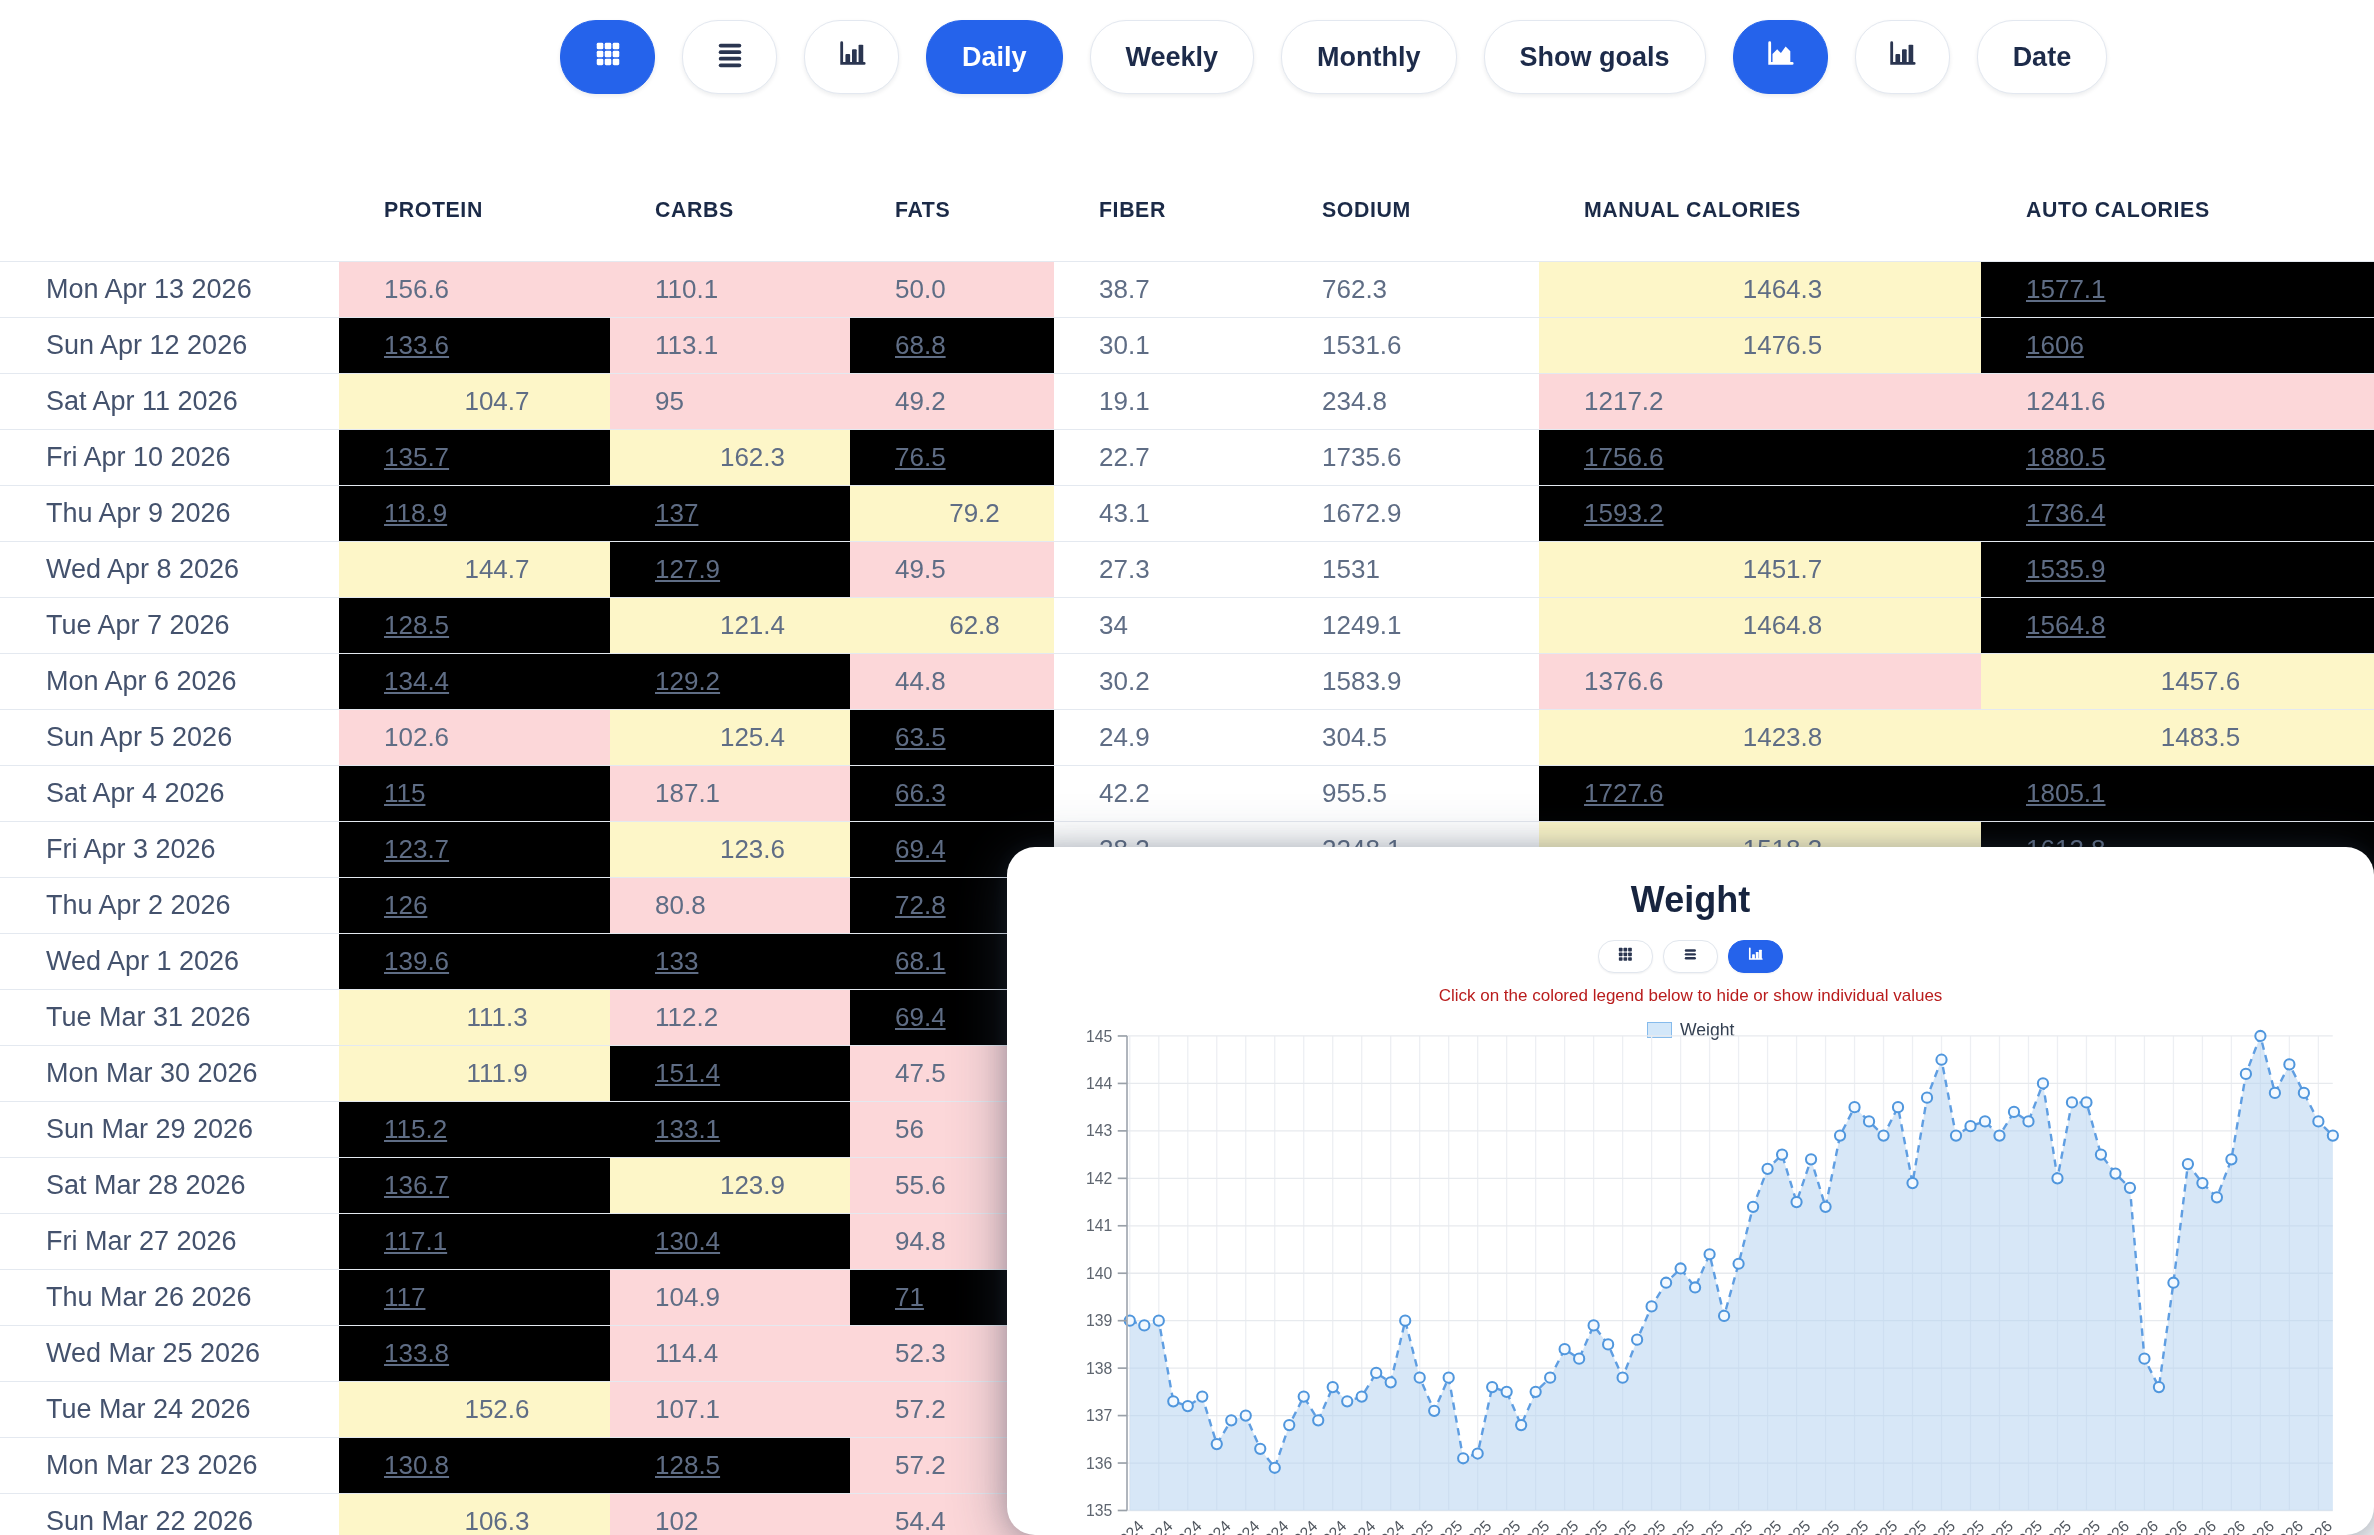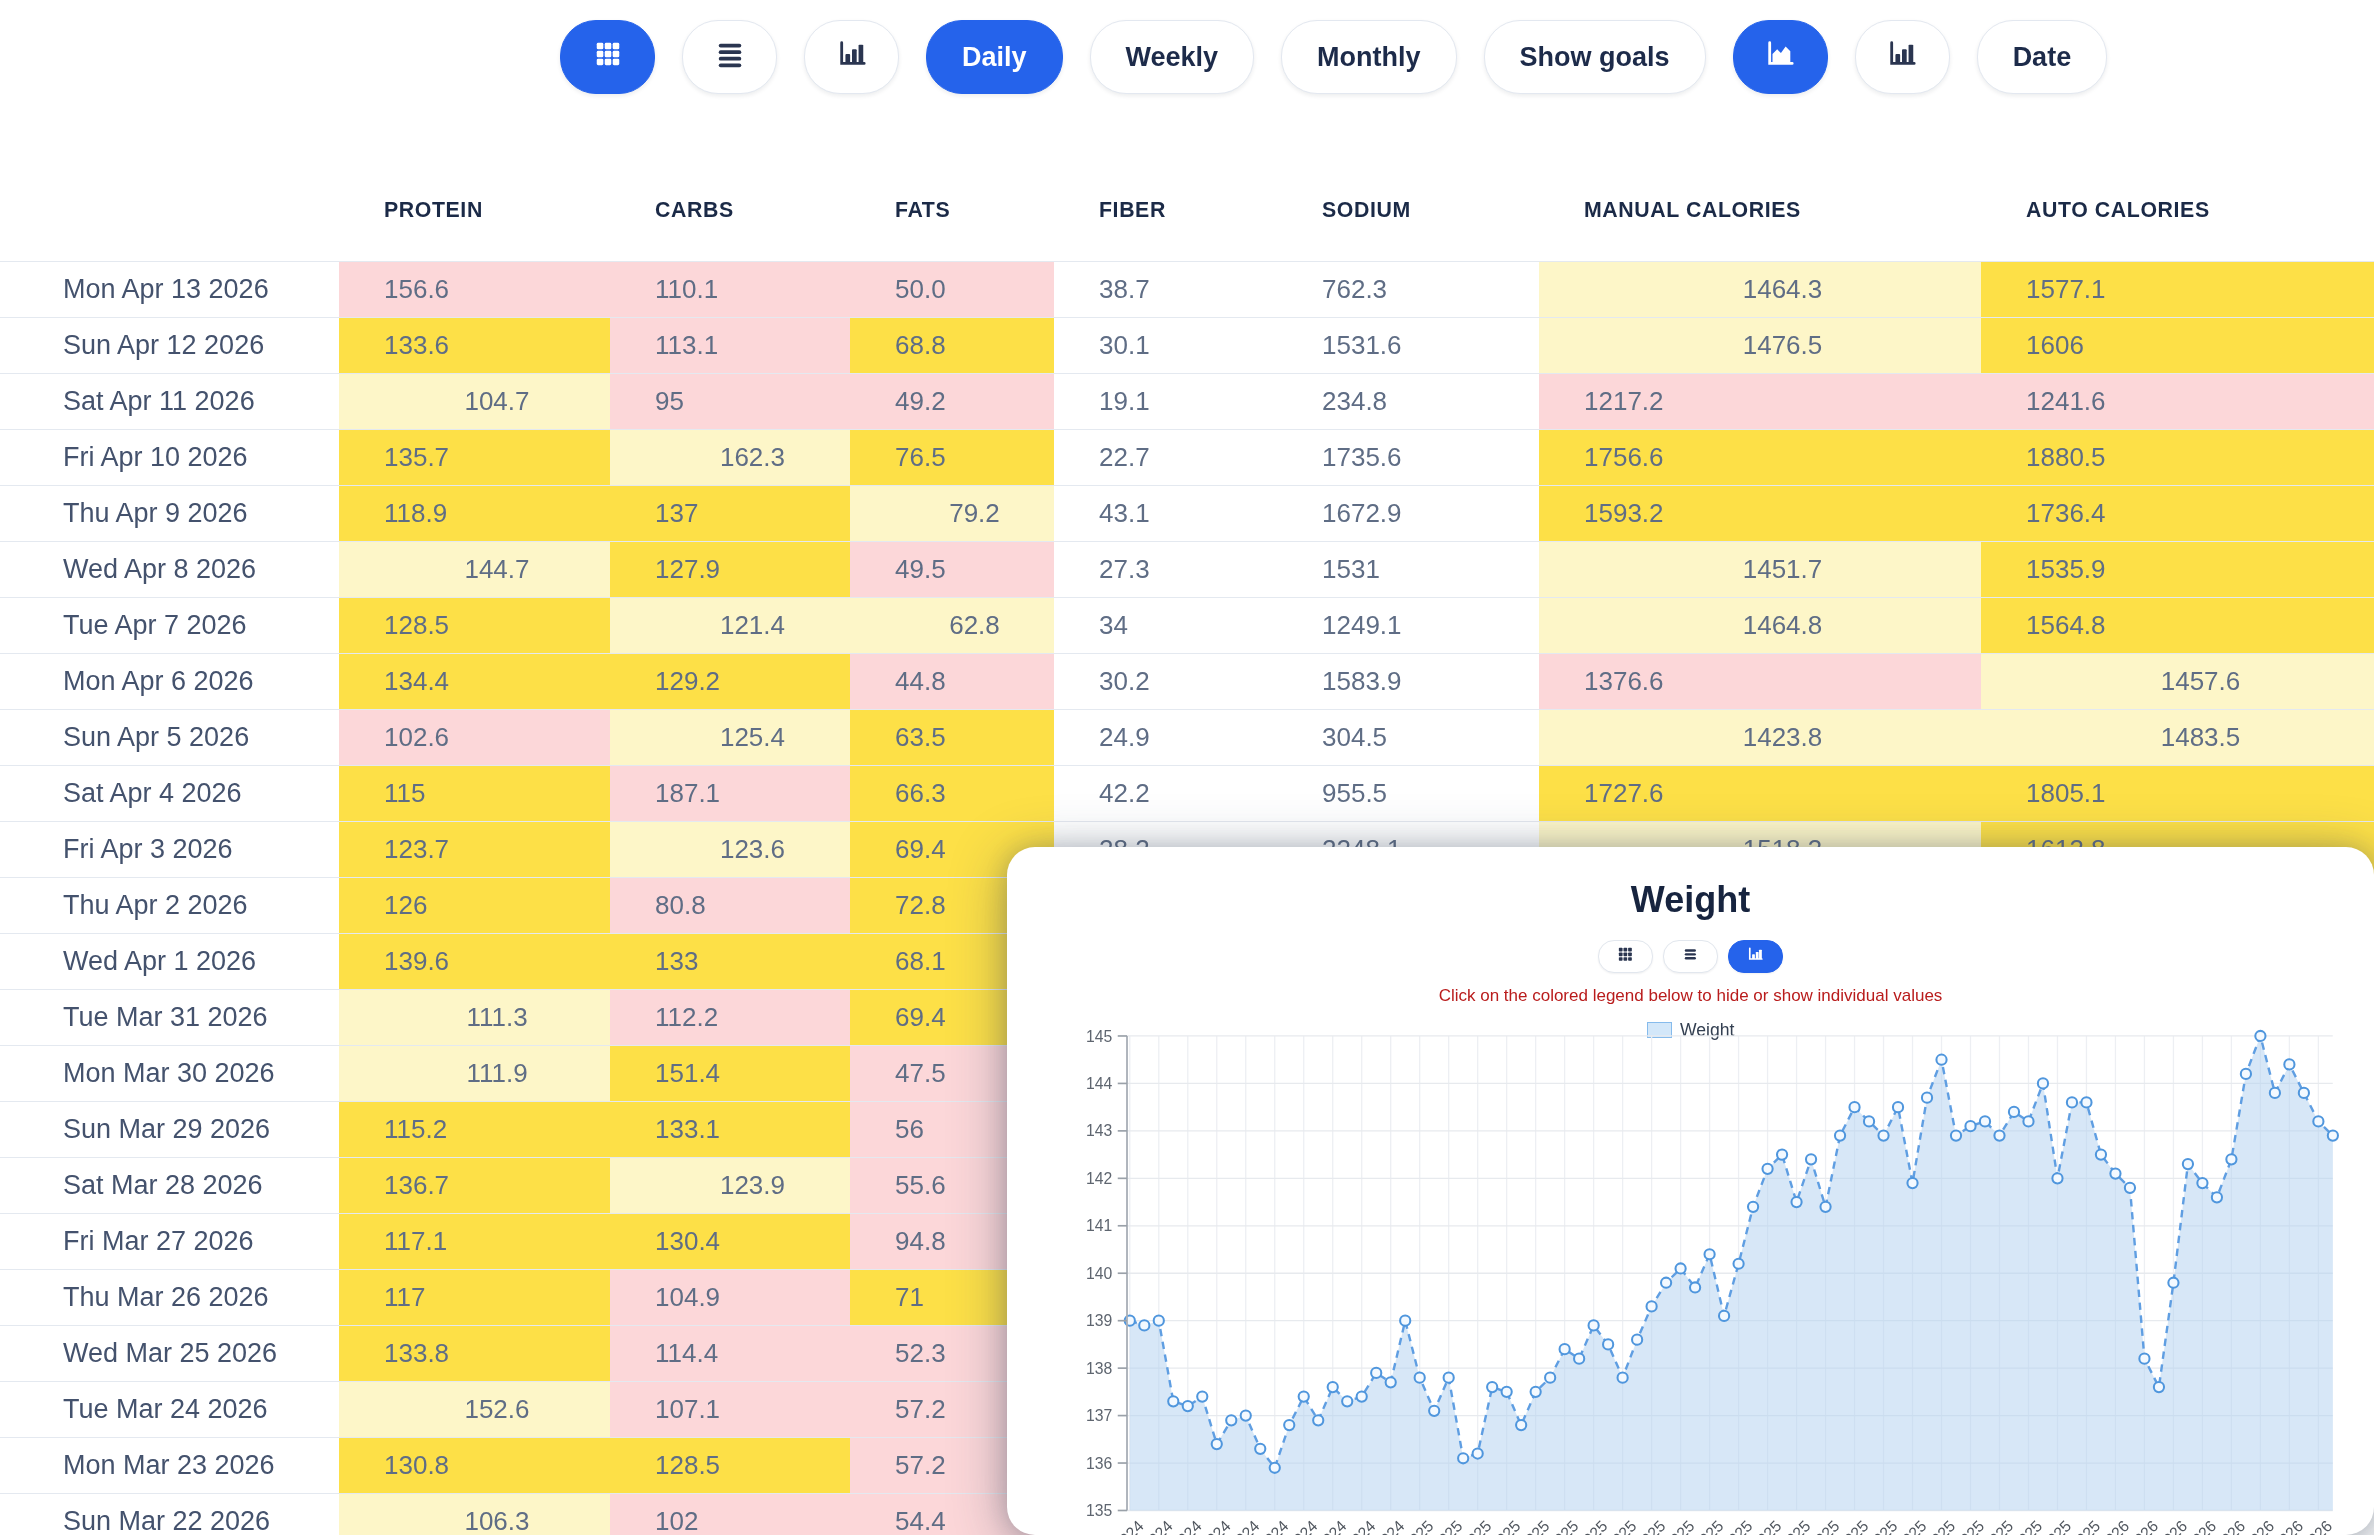--- a/index.html
+++ b/index.html
@@ -14,23 +14,23 @@
   .tb-btn.icon{width:93px;padding:0;}
   .tb-btn.primary{background:#2563eb;border-color:#2563eb;color:#fff;}
 
   
   table.nutri{position:absolute;left:0;top:173px;width:2375px;border-collapse:collapse;table-layout:fixed;}
   table.nutri th{height:74px;text-align:left;vertical-align:middle;font-size:21.3px;font-weight:bold;
                  letter-spacing:0.6px;color:#1b2a47;padding:0 0 14px 45px;}
   table.nutri th.date-h{padding-left:63px;}
   table.nutri td{height:55px;vertical-align:middle;border-top:0.9px solid #e4e9f0;
                  font-size:26px;color:#5f6d85;padding:0 0 0 45px;overflow:hidden;}
-  table.nutri td.date-cell{font-size:27px;color:#44526d;padding-left:63px;}
+  table.nutri td.date-cell{font-size:27px;color:#44526d;padding-left:46px;}
   .t-red{background:#fcd7d9;}
-  .t-green{background:#fde047;}
+  .t-green{background:#000000;text-decoration:underline;}
   .t-yellow{background:#fdf6c8;text-align:center;}
 
   
   .panel{position:absolute;left:1007px;top:847px;width:1367px;height:688px;background:#fff;
          border-radius:28px;box-shadow:0 9.3px 56px rgba(51,65,85,.42),0 0 22px rgba(51,65,85,.20);
          overflow:hidden;z-index:5;}
   .panel-title{margin-top:32px;text-align:center;font-size:36px;font-weight:bold;color:#17243f;}
   .mini-row{margin-top:18.6px;display:flex;justify-content:center;gap:10.2px;}
   .mini-btn{width:53px;height:31px;border-radius:16px;border:1.9px solid #e2e7ee;background:#fff;
             display:flex;align-items:center;justify-content:center;box-shadow:0 0.9px 1.9px rgba(16,24,40,.06);cursor:pointer;}

